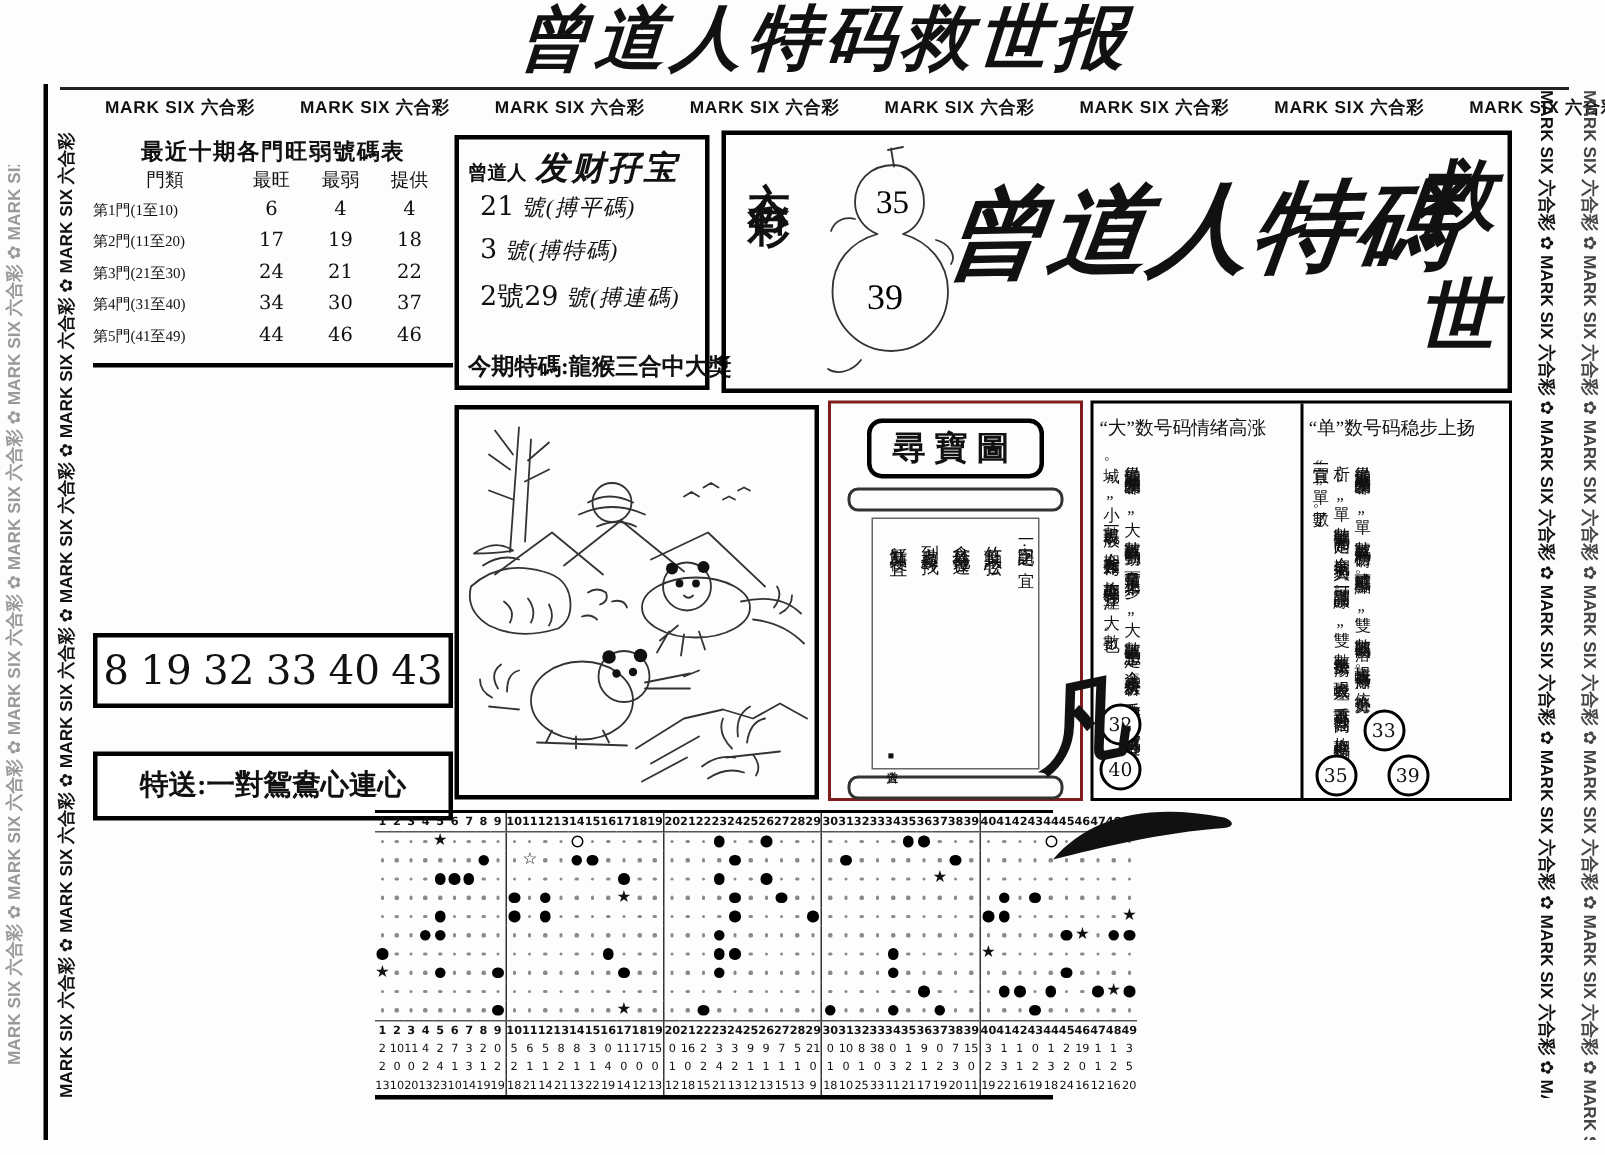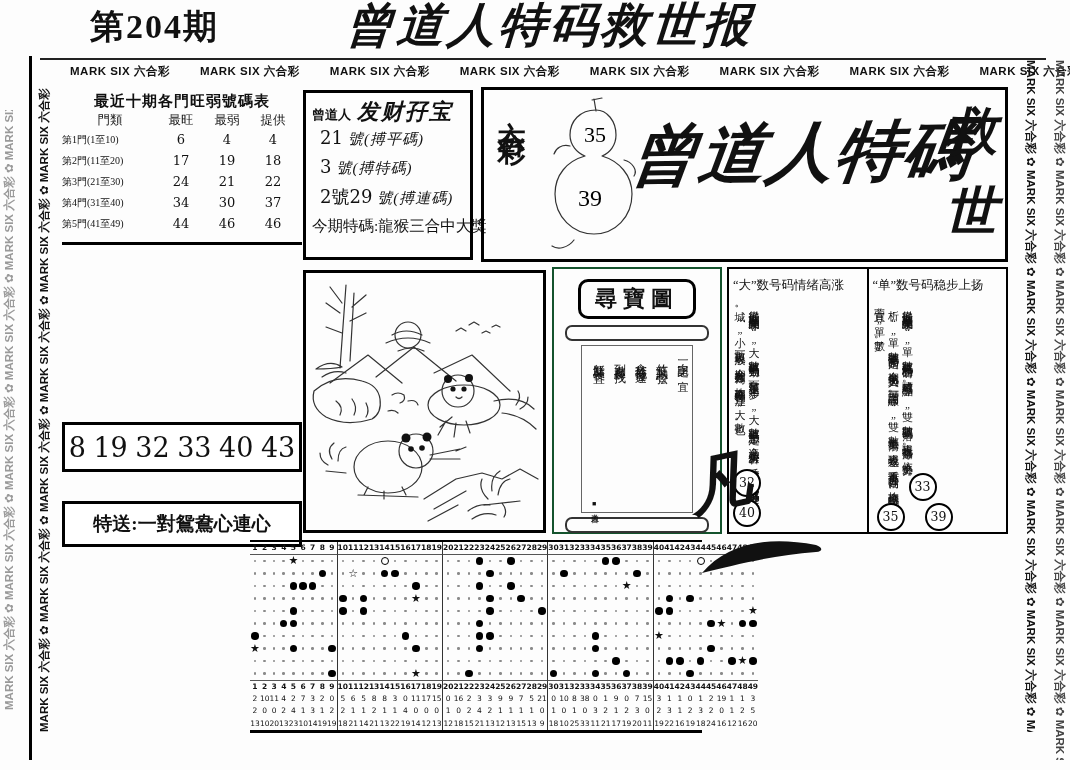--- a/index.html
+++ b/index.html
@@ -33,21 +33,21 @@
   .hc-head div{text-align:center;}
   .hc-head div:first-child{text-align:center;}
   
   #fortune{left:303px;top:90px;width:170px;height:170px;border:3px solid #000;padding:4px 6px;box-sizing:border-box;}
   #fortune .hdr{display:flex;align-items:baseline;gap:6px;}
   #fortune .by{font-size:13px;font-weight:bold;}
   #fortune .ti{font-size:22px;font-weight:bold;font-style:italic;letter-spacing:2px;}
   .f-line{display:flex;align-items:baseline;gap:5px;height:29px;padding-left:8px;}
   .f-line .n{font-size:18px;font-family:"DejaVu Serif",serif;}
   .f-line .l{font-size:15px;font-style:italic;letter-spacing:1px;}
-  #fortune .ft{font-size:15.5px;font-weight:normal;white-space:nowrap;margin-top:2px;}
+  #fortune .ft{font-size:15.5px;font-weight:bold;white-space:nowrap;margin-top:20px;}
   
   #mbox{left:481px;top:87px;width:527px;height:175px;border:3px solid #000;box-sizing:border-box;}
   #mside{left:8px;top:8px;writing-mode:vertical-rl;text-orientation:upright;font-size:28px;
          font-weight:bold;letter-spacing:8px;}
   #mcall{left:148px;top:18px;font-size:66px;font-weight:bold;font-style:italic;white-space:nowrap;
          letter-spacing:2px;transform:skewX(-8deg) rotate(-1deg);}
   #mstack{left:452px;top:2px;width:70px;text-align:center;font-size:52px;font-weight:bold;
           font-style:italic;line-height:80px;}
   
   .box{border:3px solid #000;box-sizing:border-box;background:#fff;}
@@ -60,21 +60,21 @@
   #spB{left:62px;top:422px;width:240px;height:50px;display:flex;align-items:center;
        justify-content:space-around;font-size:27px;font-family:"DejaVu Serif",serif;}
   #spC{left:62px;top:501px;width:240px;height:46px;line-height:40px;text-align:center;
        font-size:19px;font-weight:bold;white-space:nowrap;}
   
   #panda{left:303px;top:270px;width:243px;height:263px;border:3px solid #000;box-sizing:border-box;}
   #cartoon{left:705px;top:547px;width:174px;height:188px;border:2px solid #000;box-sizing:border-box;}
   #cartoon .t{height:26px;line-height:26px;text-align:center;font-size:17px;font-weight:bold;
               letter-spacing:14px;border-bottom:1px solid #333;margin:6px 8px 0 8px;}
   
-  #map{left:552px;top:267px;width:170px;height:267px;border:2px solid #14532d;box-sizing:border-box;}
+  #map{left:552px;top:267px;width:170px;height:267px;border:2px solid #7f1d1d;box-sizing:border-box;}
   #map .plate{margin:10px auto 6px auto;width:112px;border:3px solid #000;border-radius:10px;
               text-align:center;font-size:22px;font-weight:bold;letter-spacing:6px;padding:2px 0;}
   #map .rod{margin:0 auto;width:140px;height:12px;border:2px solid #333;border-radius:7px;}
   #map .scrollbody{margin:4px auto;width:112px;height:168px;border:1px solid #666;position:relative;
                    padding:8px 6px;box-sizing:border-box;}
   #map .cols{writing-mode:vertical-rl;text-orientation:upright;height:120px;font-size:12px;
              line-height:21px;letter-spacing:2px;}
   #map .cols .c0{font-size:11px;letter-spacing:1px;}
   #map .sig{position:absolute;left:6px;bottom:4px;writing-mode:vertical-rl;text-orientation:upright;
             font-size:8px;}
@@ -103,21 +103,20 @@
   .ring{width:6px;height:6px;border-radius:50%;border:1.5px solid #000;background:#fff;}
   .star{font-size:11px;line-height:1;}
   svg .sk{fill:none;stroke:#333;stroke-width:1.2;stroke-linecap:round;stroke-linejoin:round;}
   svg .ink{fill:#111;stroke:none;}
 </style>
 </head>
 <body>
 
 <div id="page">
 
-  <div class="abs" id="issue">第204期</div>
   <div class="abs" id="masthead">曾道人特码救世报</div>
 
   <div class="abs" id="topstrip">
       <span>MARK SIX 六合彩</span>
       <span>MARK SIX 六合彩</span>
       <span>MARK SIX 六合彩</span>
       <span>MARK SIX 六合彩</span>
       <span>MARK SIX 六合彩</span>
       <span>MARK SIX 六合彩</span>
       <span>MARK SIX 六合彩</span>

